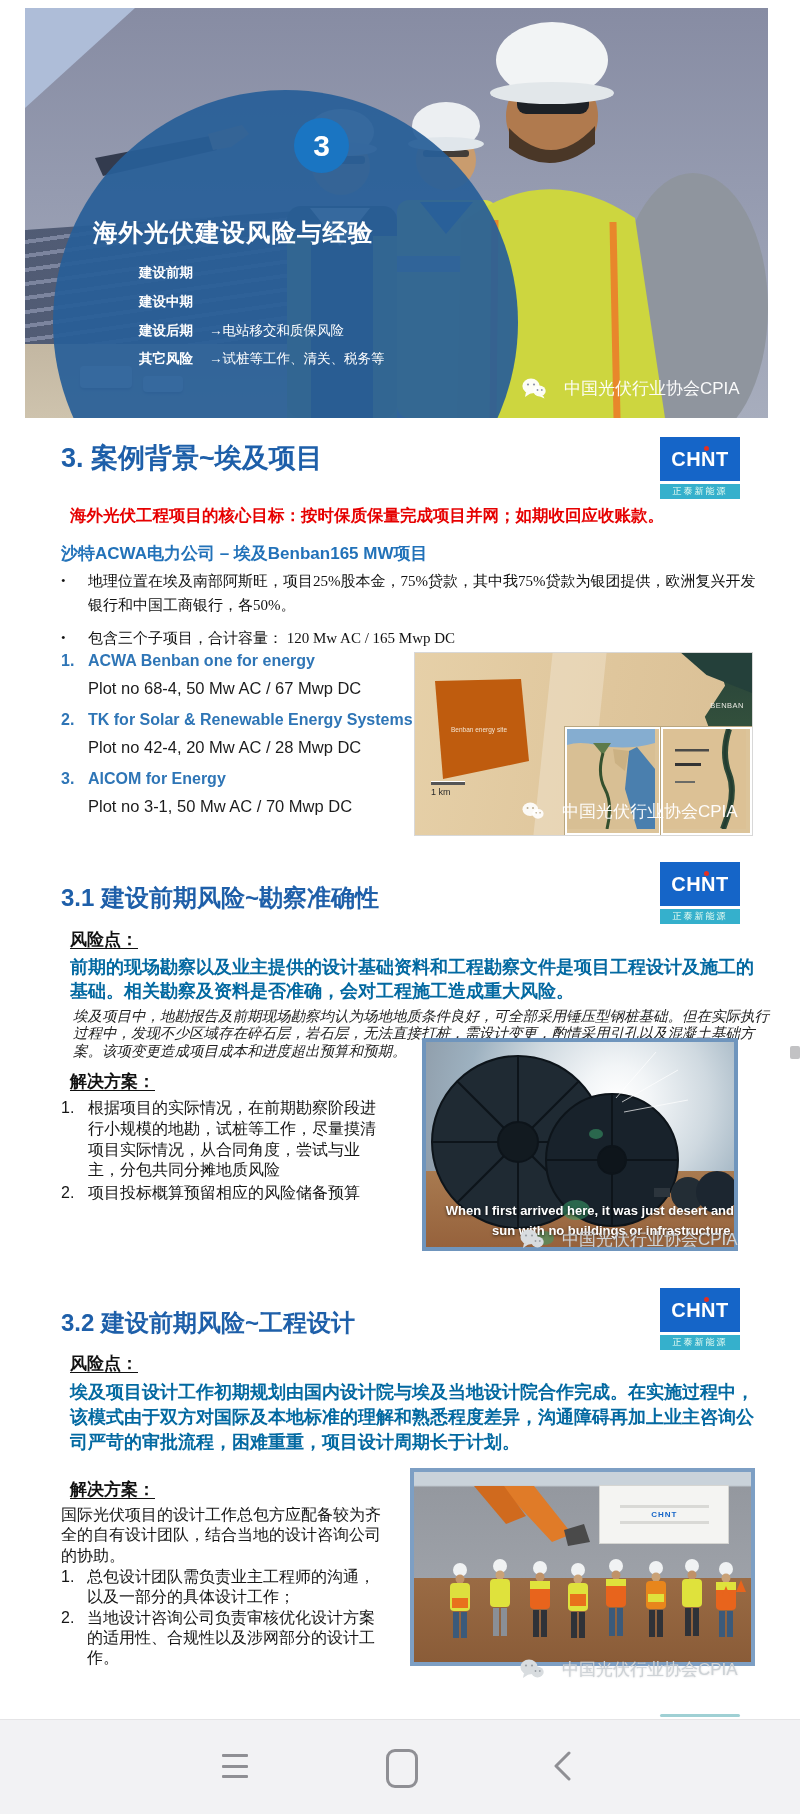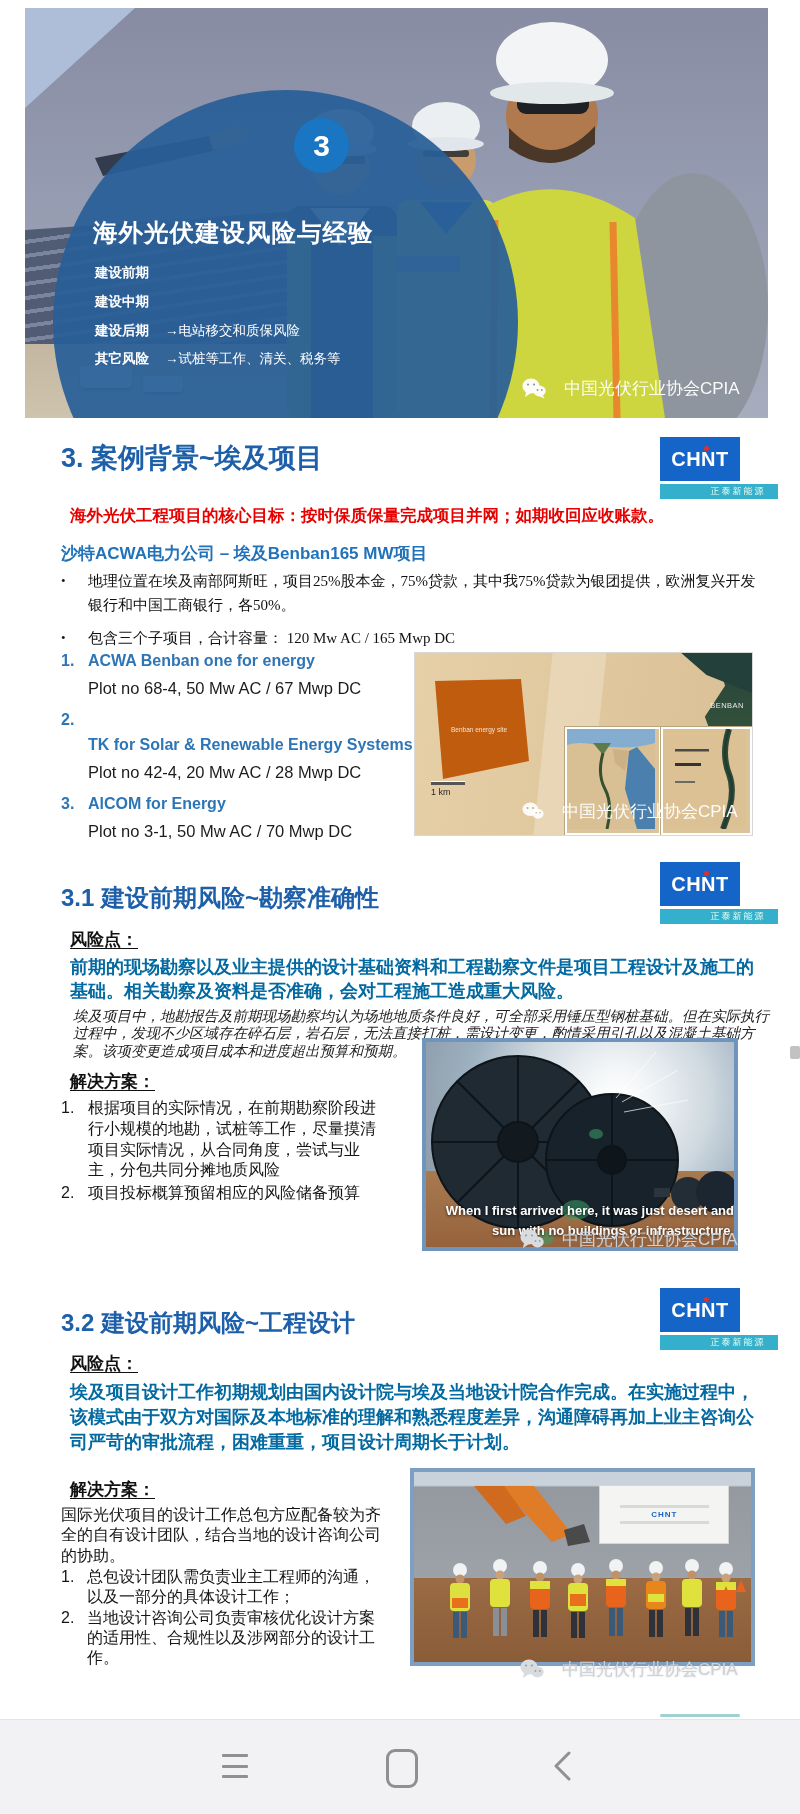--- a/index.html
+++ b/index.html
@@ -19,38 +19,38 @@
   .truck{position:absolute;background:#e9e9ec;border-radius:4px;box-shadow:0 2px 2px rgba(60,60,70,.45);}
   .hero-workers{position:absolute;inset:0;}
   .hero-circle{position:absolute;left:28px;top:82px;width:465px;height:465px;border-radius:50%;
                background:rgba(40,95,152,0.93);}
   .hero-badge{position:absolute;left:269px;top:110px;width:55px;height:55px;border-radius:50%;
               background:#1a75c2;color:#fff;font-weight:bold;font-size:30px;display:flex;
               align-items:center;justify-content:center;}
   .hero-title{position:absolute;left:68px;top:208px;width:330px;color:#fff;font-size:24.5px;
               font-weight:bold;letter-spacing:1px;}
   .hero-rows{position:absolute;left:70px;top:256px;width:350px;color:#fff;}
-  .hero-row{display:flex;gap:8px;font-size:13.5px;line-height:1.32;margin-bottom:11px;}
+  .hero-row{display:flex;gap:8px;font-size:13.5px;line-height:1.32;margin-bottom:11px;margin-left:44px;}
   .hero-row .lbl{flex:0 0 62px;font-weight:600;}
   .hero-row .lines{flex:1;}
 
   
   .wm{display:flex;align-items:center;gap:18px;white-space:nowrap;}
   .wm .wm-text{font-size:17px;}
   .wm-white{color:rgba(255,255,255,.95);}
   .wm-grey{color:#cdd2d6;text-shadow:0 0 2px rgba(130,130,135,.35);}
 
   
   .chnt{width:80px;}
   .chnt-box{position:relative;width:80px;height:44px;background:#1565c8;display:flex;
             align-items:center;justify-content:center;color:#fff;font-weight:bold;
             font-size:20px;letter-spacing:.5px;}
   .chnt-dot{position:absolute;top:9px;left:44px;width:5px;height:5px;border-radius:50%;background:#e23023;}
   .chnt-bar{margin-top:3px;width:80px;height:15px;background:#35b0cc;color:#eafdf2;font-size:9px;
-            display:flex;align-items:center;justify-content:center;letter-spacing:2px;padding-left:38px;}
+            display:flex;align-items:center;justify-content:center;letter-spacing:2px;}
 
   
   .sec-title{color:#1e5fa9;font-weight:bold;}
   .red-line{color:#e60000;font-weight:bold;font-size:16.5px;}
   .blue-sub{color:#2272b9;font-weight:bold;font-size:17px;}
   .serif{font-family:"Liberation Serif","DejaVu Serif",serif;}
   .bullet-row{display:flex;font-size:15px;line-height:1.6;color:#111;}
   .bullet-row .bchar{flex:0 0 27px;font-size:13px;padding-top:2px;}
   .proj-item{margin-bottom:13px;}
   .proj-head{display:flex;color:#2e75b6;font-weight:bold;font-size:16px;}
@@ -231,21 +231,21 @@
     <div class="proj-item">
       <div class="proj-head">
           <span class="pnum">1.</span>
           <span>ACWA Benban one for energy</span>
         </div>
       <div class="proj-detail">Plot no 68-4, 50 Mw AC / 67 Mwp DC</div>
     </div>
     <div class="proj-item">
       <div class="proj-head">
           <span class="pnum">2.</span>
-          <span style="white-space:nowrap;margin-top:25px;">TK for Solar &amp; Renewable Energy Systems</span>
+          <span style="white-space:nowrap;">TK for Solar &amp; Renewable Energy Systems</span>
         </div>
       <div class="proj-detail">Plot no 42-4, 20 Mw AC / 28 Mwp DC</div>
     </div>
     <div class="proj-item">
       <div class="proj-head">
           <span class="pnum">3.</span>
           <span>AlCOM for Energy</span>
         </div>
       <div class="proj-detail">Plot no 3-1, 50 Mw AC / 70 Mwp DC</div>
     </div>

